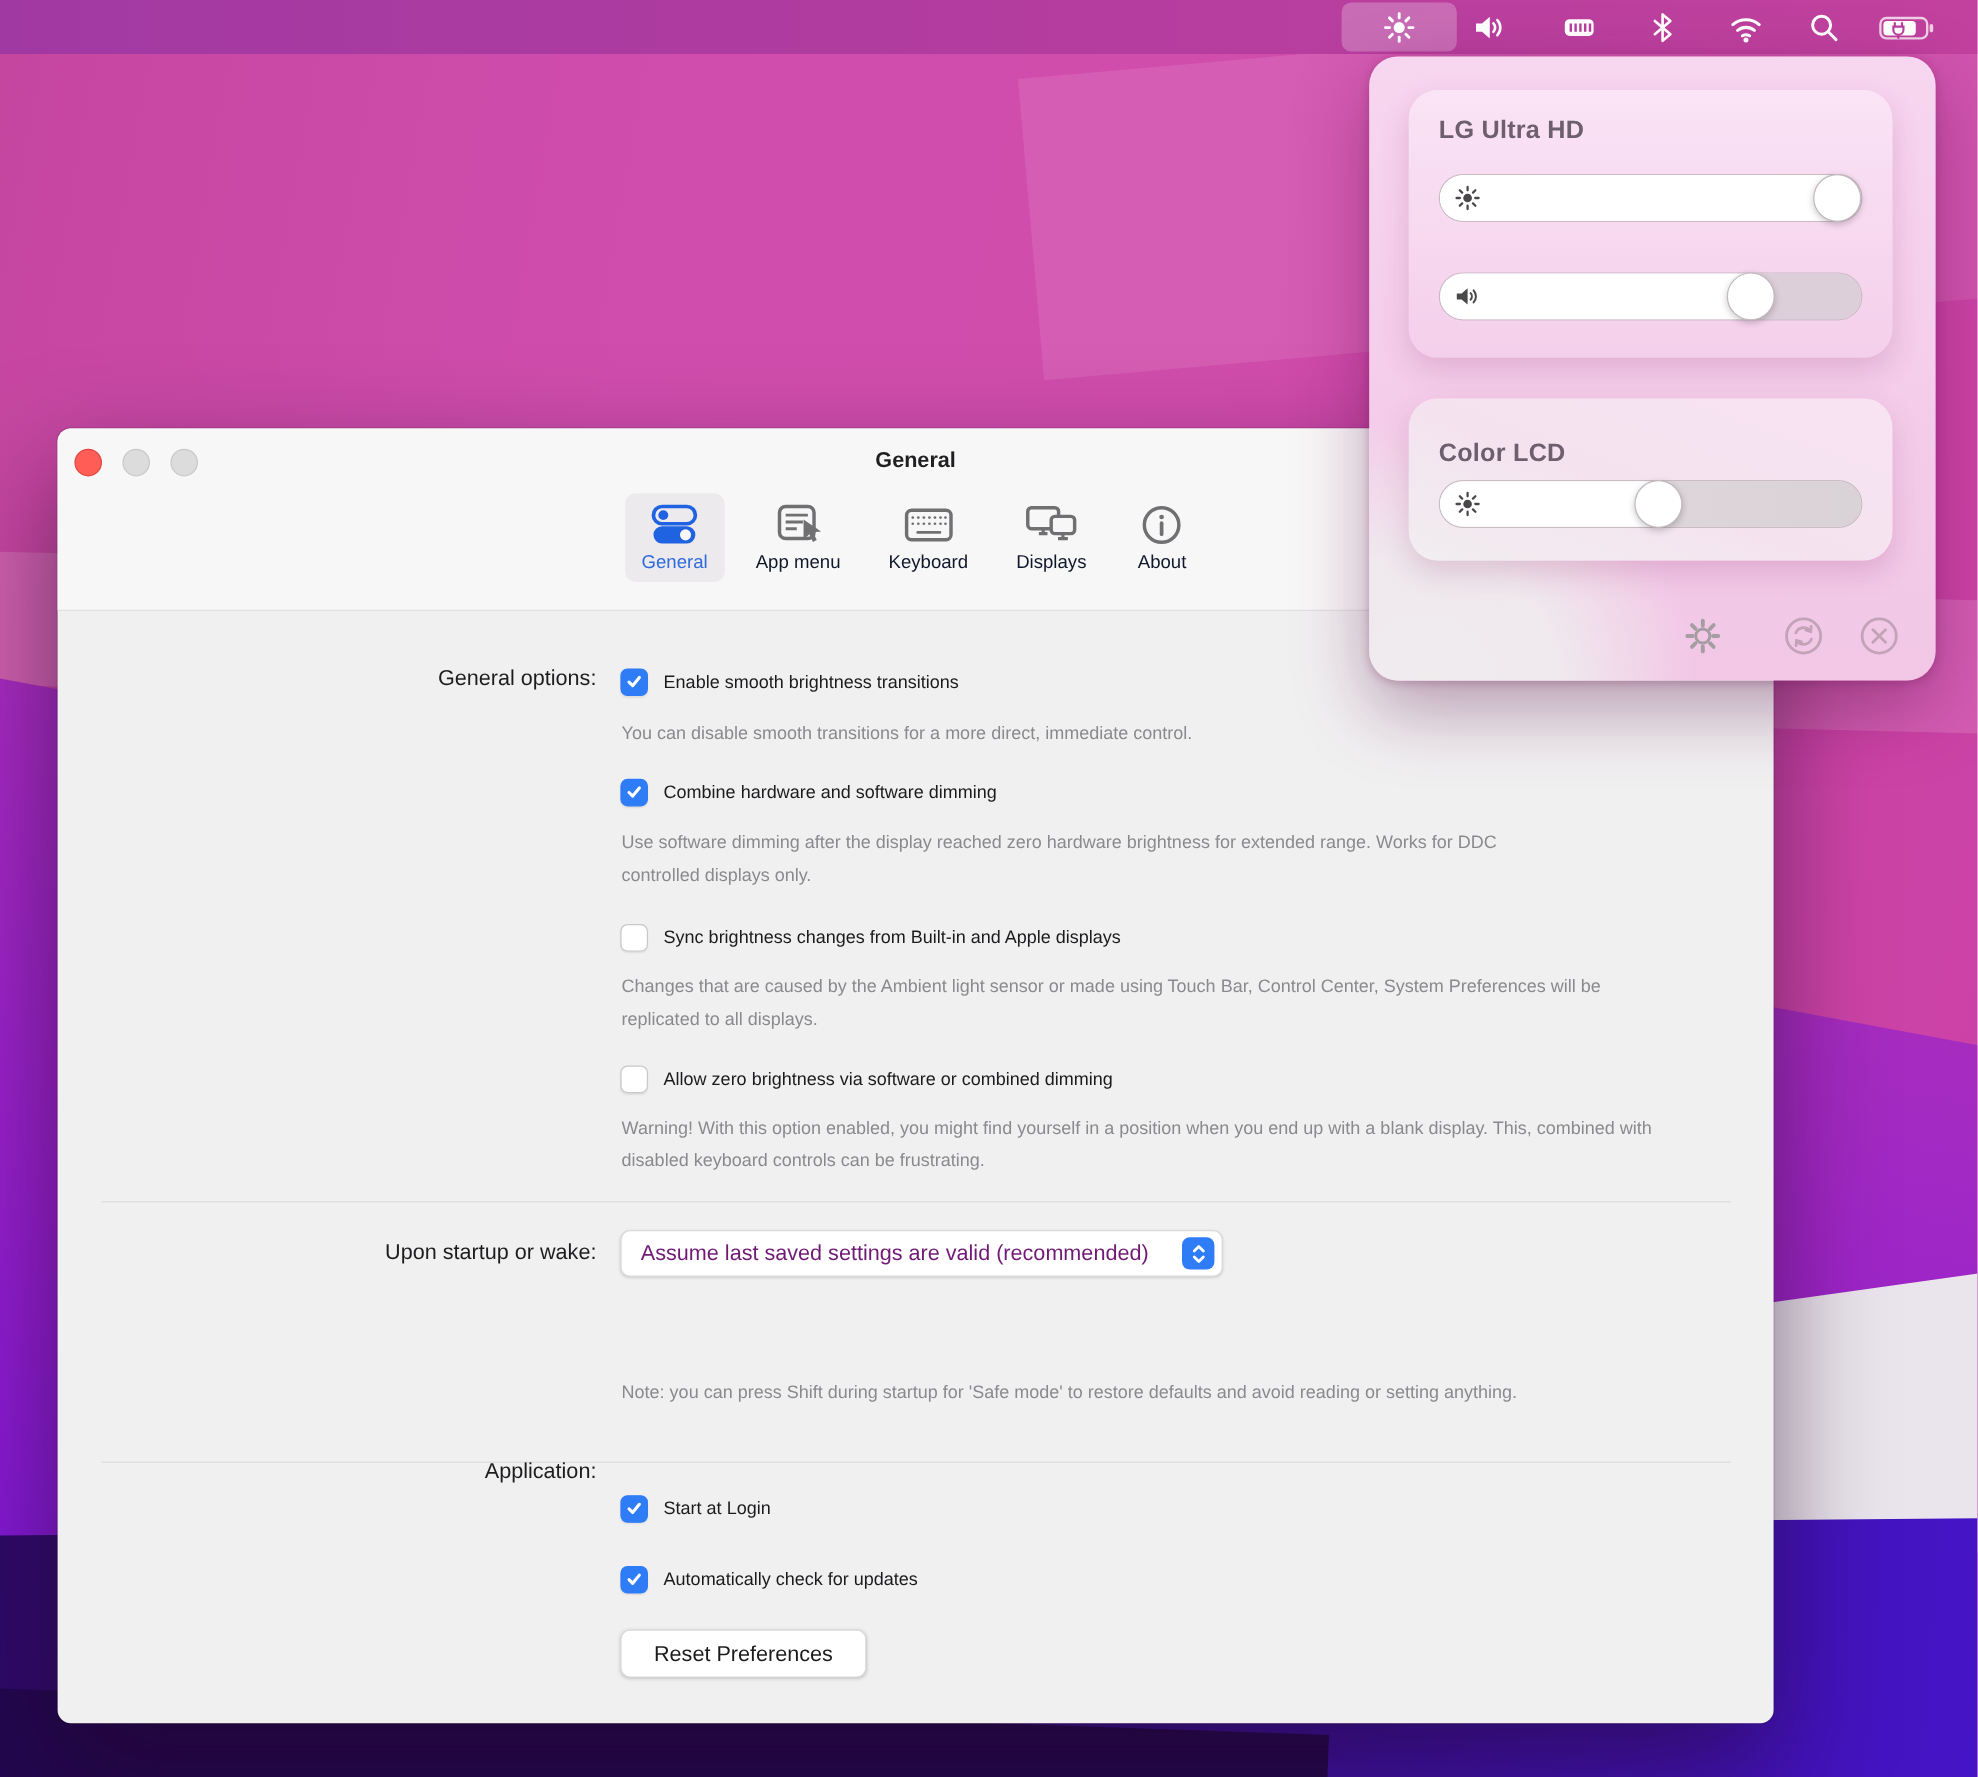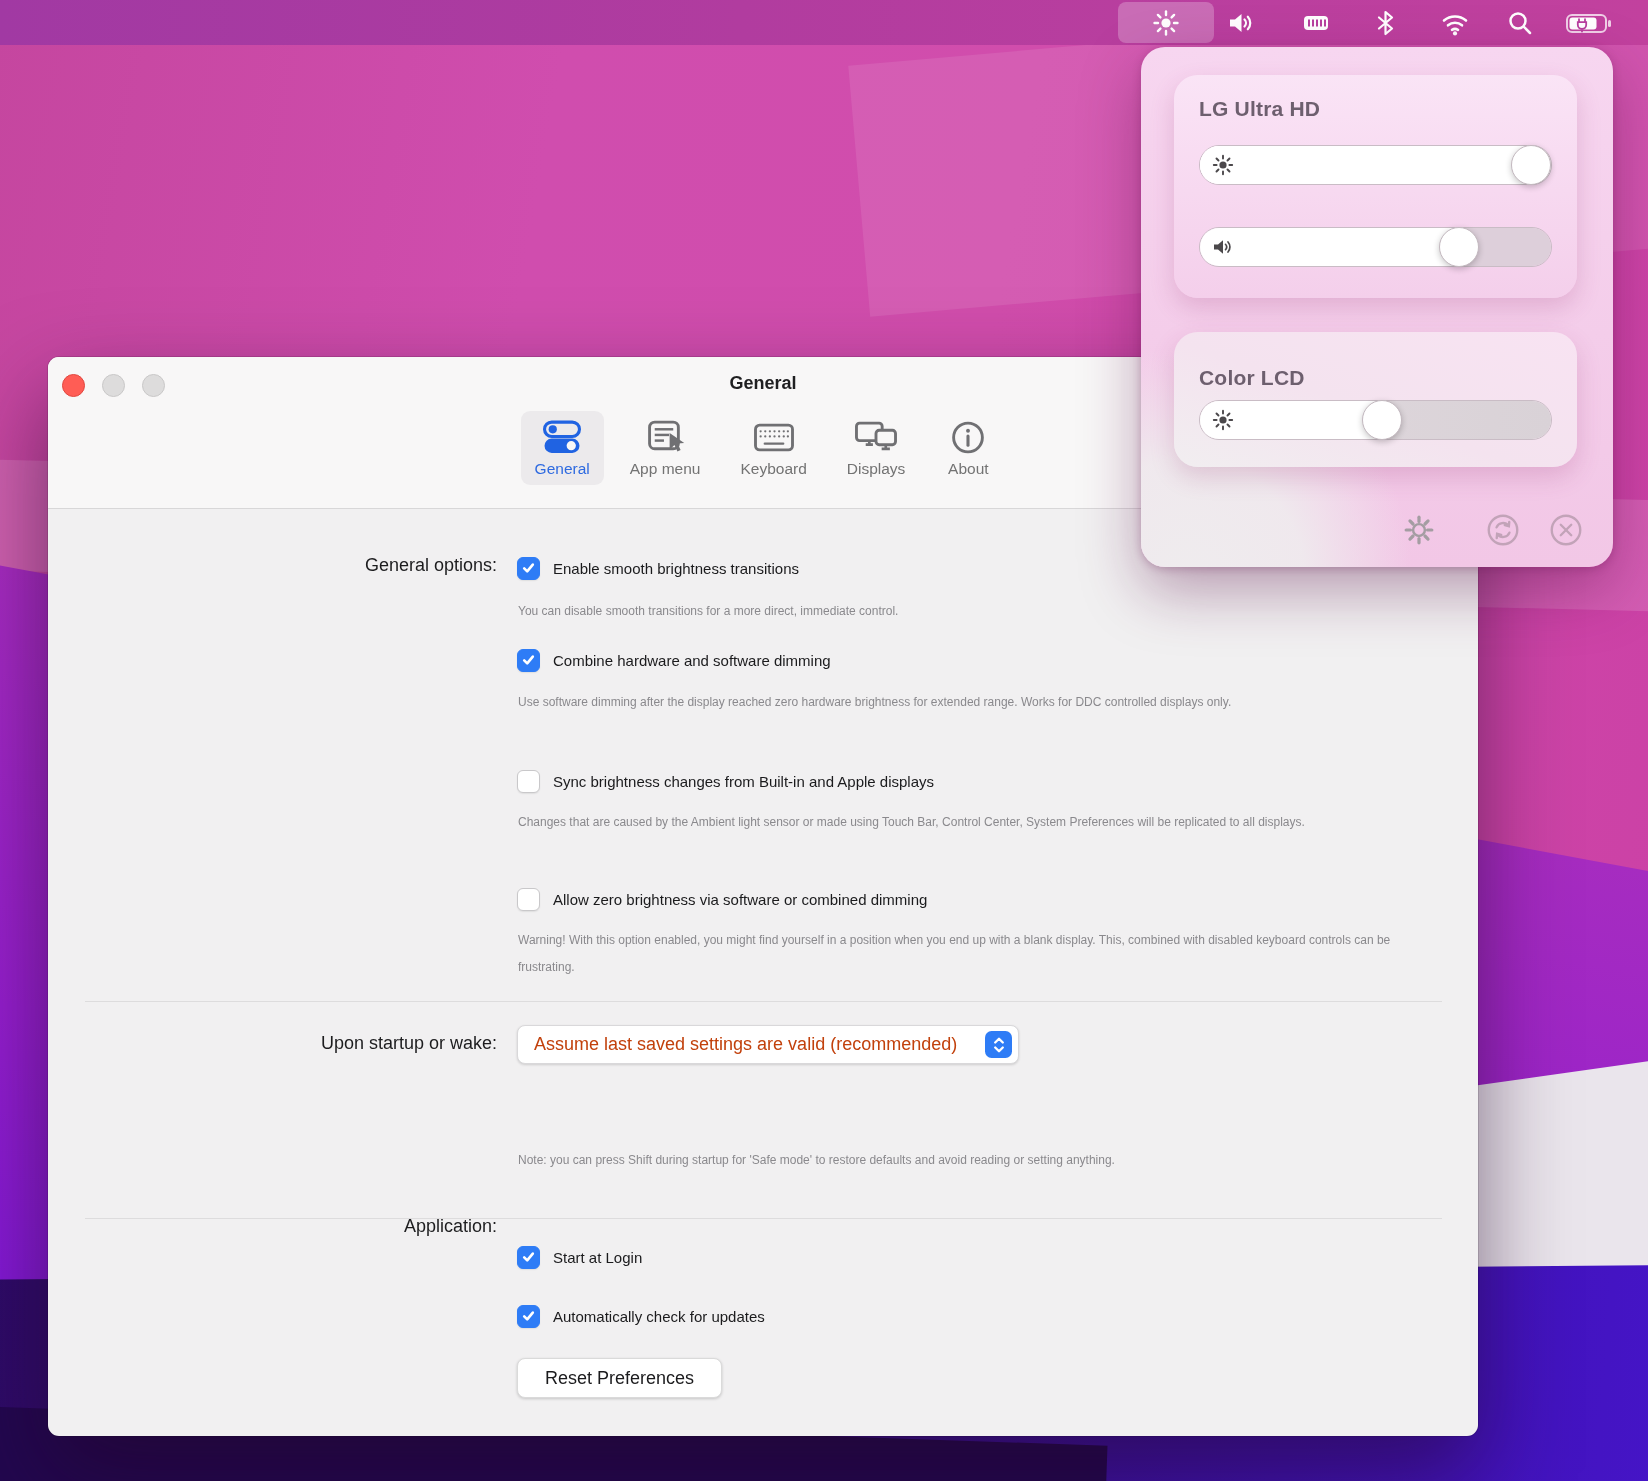--- a/index.html
+++ b/index.html
@@ -77,40 +77,40 @@
   .win-title { position:absolute; left:0; right:0; top:16px; text-align:center;
         font-size:18px; font-weight:bold; color:#1f1f21; }
   .tabs { position:absolute; left:0; right:0; top:54px; display:flex; justify-content:center;
         align-items:flex-start; gap:12px; }
   .tab { display:flex; flex-direction:column; align-items:center; padding:8px 14px 7px;
         border-radius:9px; cursor:pointer; }
   .tab.selected { background:#eceaec; }
   .tab-icon { width:46px; height:37px; color:#707073; }
   .tab.selected .tab-icon { color:#2063e2; }
   .tab-icon svg { width:100%; height:100%; display:block; }
-  .tab-label { margin-top:4px; font-size:15.5px; color:#737373; }
+  .tab-label { margin-top:4px; font-size:15.5px; color:#0f172a; }
   .tab.selected .tab-label { color:#2e6ae0; }
 
   .col-label { position:absolute; left:37px; width:412px; text-align:right;
         font-size:18px; color:#1d1d1f; }
   .cb-row { position:absolute; left:469px; height:28px; display:flex; align-items:center; gap:13px; }
   .checkbox { width:23px; height:23px; border-radius:6px; background:#fff;
         border:1px solid #c9c8ca; box-shadow:0 1px 1.5px rgba(0,0,0,.08); flex:0 0 auto; cursor:pointer;
         display:flex; align-items:center; justify-content:center; }
   .checkbox svg { width:15px; height:14px; display:none; }
   .checkbox.checked { background:#2e7cf6; border-color:#2e7cf6; }
   .checkbox.checked svg { display:block; }
   .cb-label { font-size:15px; color:#1b1b1d; }
-  .desc { position:absolute; left:470px; font-size:12px; line-height:27px; color:#8a898d; }
+  .desc { position:absolute; left:470px; font-size:15px; line-height:27px; color:#8a898d; }
   .hr { position:absolute; left:37px; width:1357px; height:1px; background:#dddcdd; }
 
   .dropdown { position:absolute; left:469px; top:668px; height:39px; display:inline-flex;
         align-items:center; background:#fff; border:1px solid #d9d8da; border-radius:8px;
         padding:0 6px 0 16px; box-shadow:0 1px 2.5px rgba(0,0,0,.15); cursor:pointer; }
-  .dd-text { font-size:18px; color:#c2410c; margin-right:28px; }
+  .dd-text { font-size:18px; color:#701a75; margin-right:28px; }
   .dd-arrows { width:27px; height:27px; border-radius:6.5px; background:#2e7cf6;
         display:flex; align-items:center; justify-content:center; }
   .dd-arrows svg { width:14px; height:18px; display:block; }
 
   .reset-btn { position:absolute; left:469px; top:1001px; height:40px; padding:0 27px;
         background:#fff; border:1px solid #dadada; border-radius:8px;
         box-shadow:0 1px 3px rgba(0,0,0,.18); font-size:18px; color:#1b1b1d; cursor:pointer;
         display:inline-flex; align-items:center; }
 </style>
 </head>

